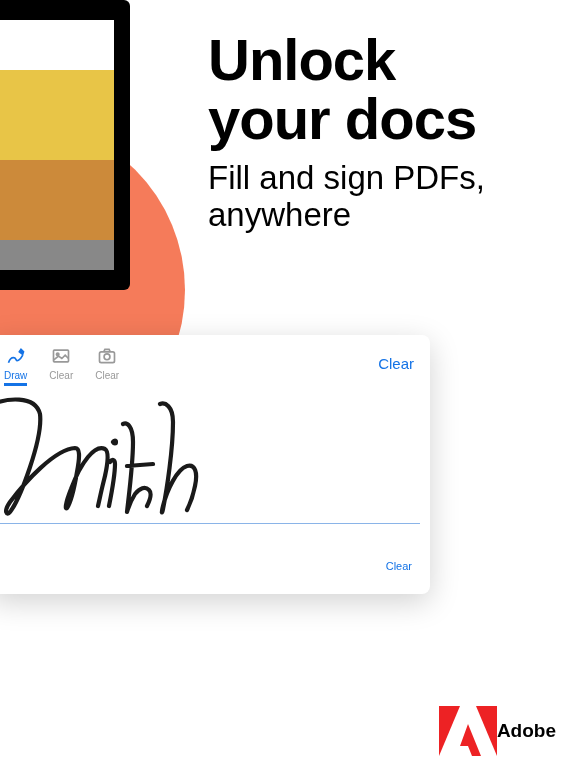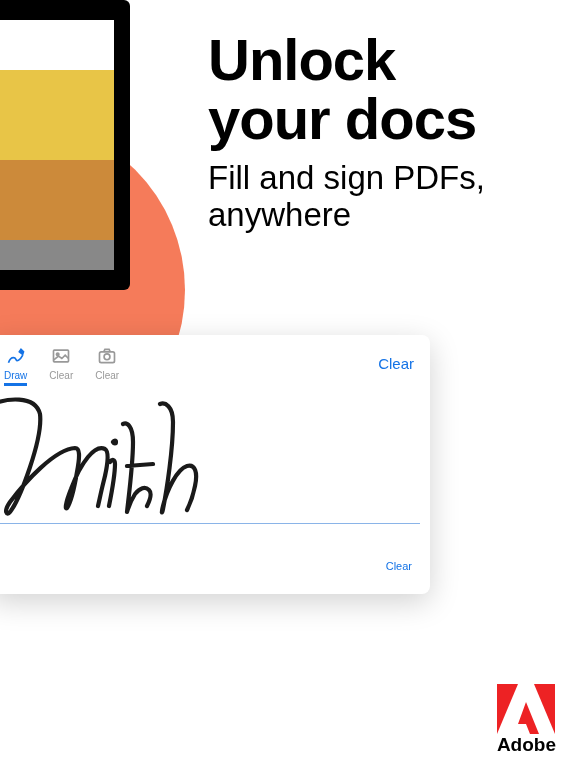--- a/index.html
+++ b/index.html
@@ -147,21 +147,21 @@
       color: #1473e6;
       font-size: 11px;
       font-weight: 500;
       cursor: pointer;
     }
     .adobe-brand {
       position: absolute;
       right: 20px;
       bottom: 12px;
       display: flex;
-      flex-direction: column;
+      flex-direction: row;
       align-items: center;
       gap: 0;
     }
     .adobe-logo {
       width: 58px;
       height: 50px;
     }
     .adobe-text {
       font-size: 19px;
       font-weight: 600;

